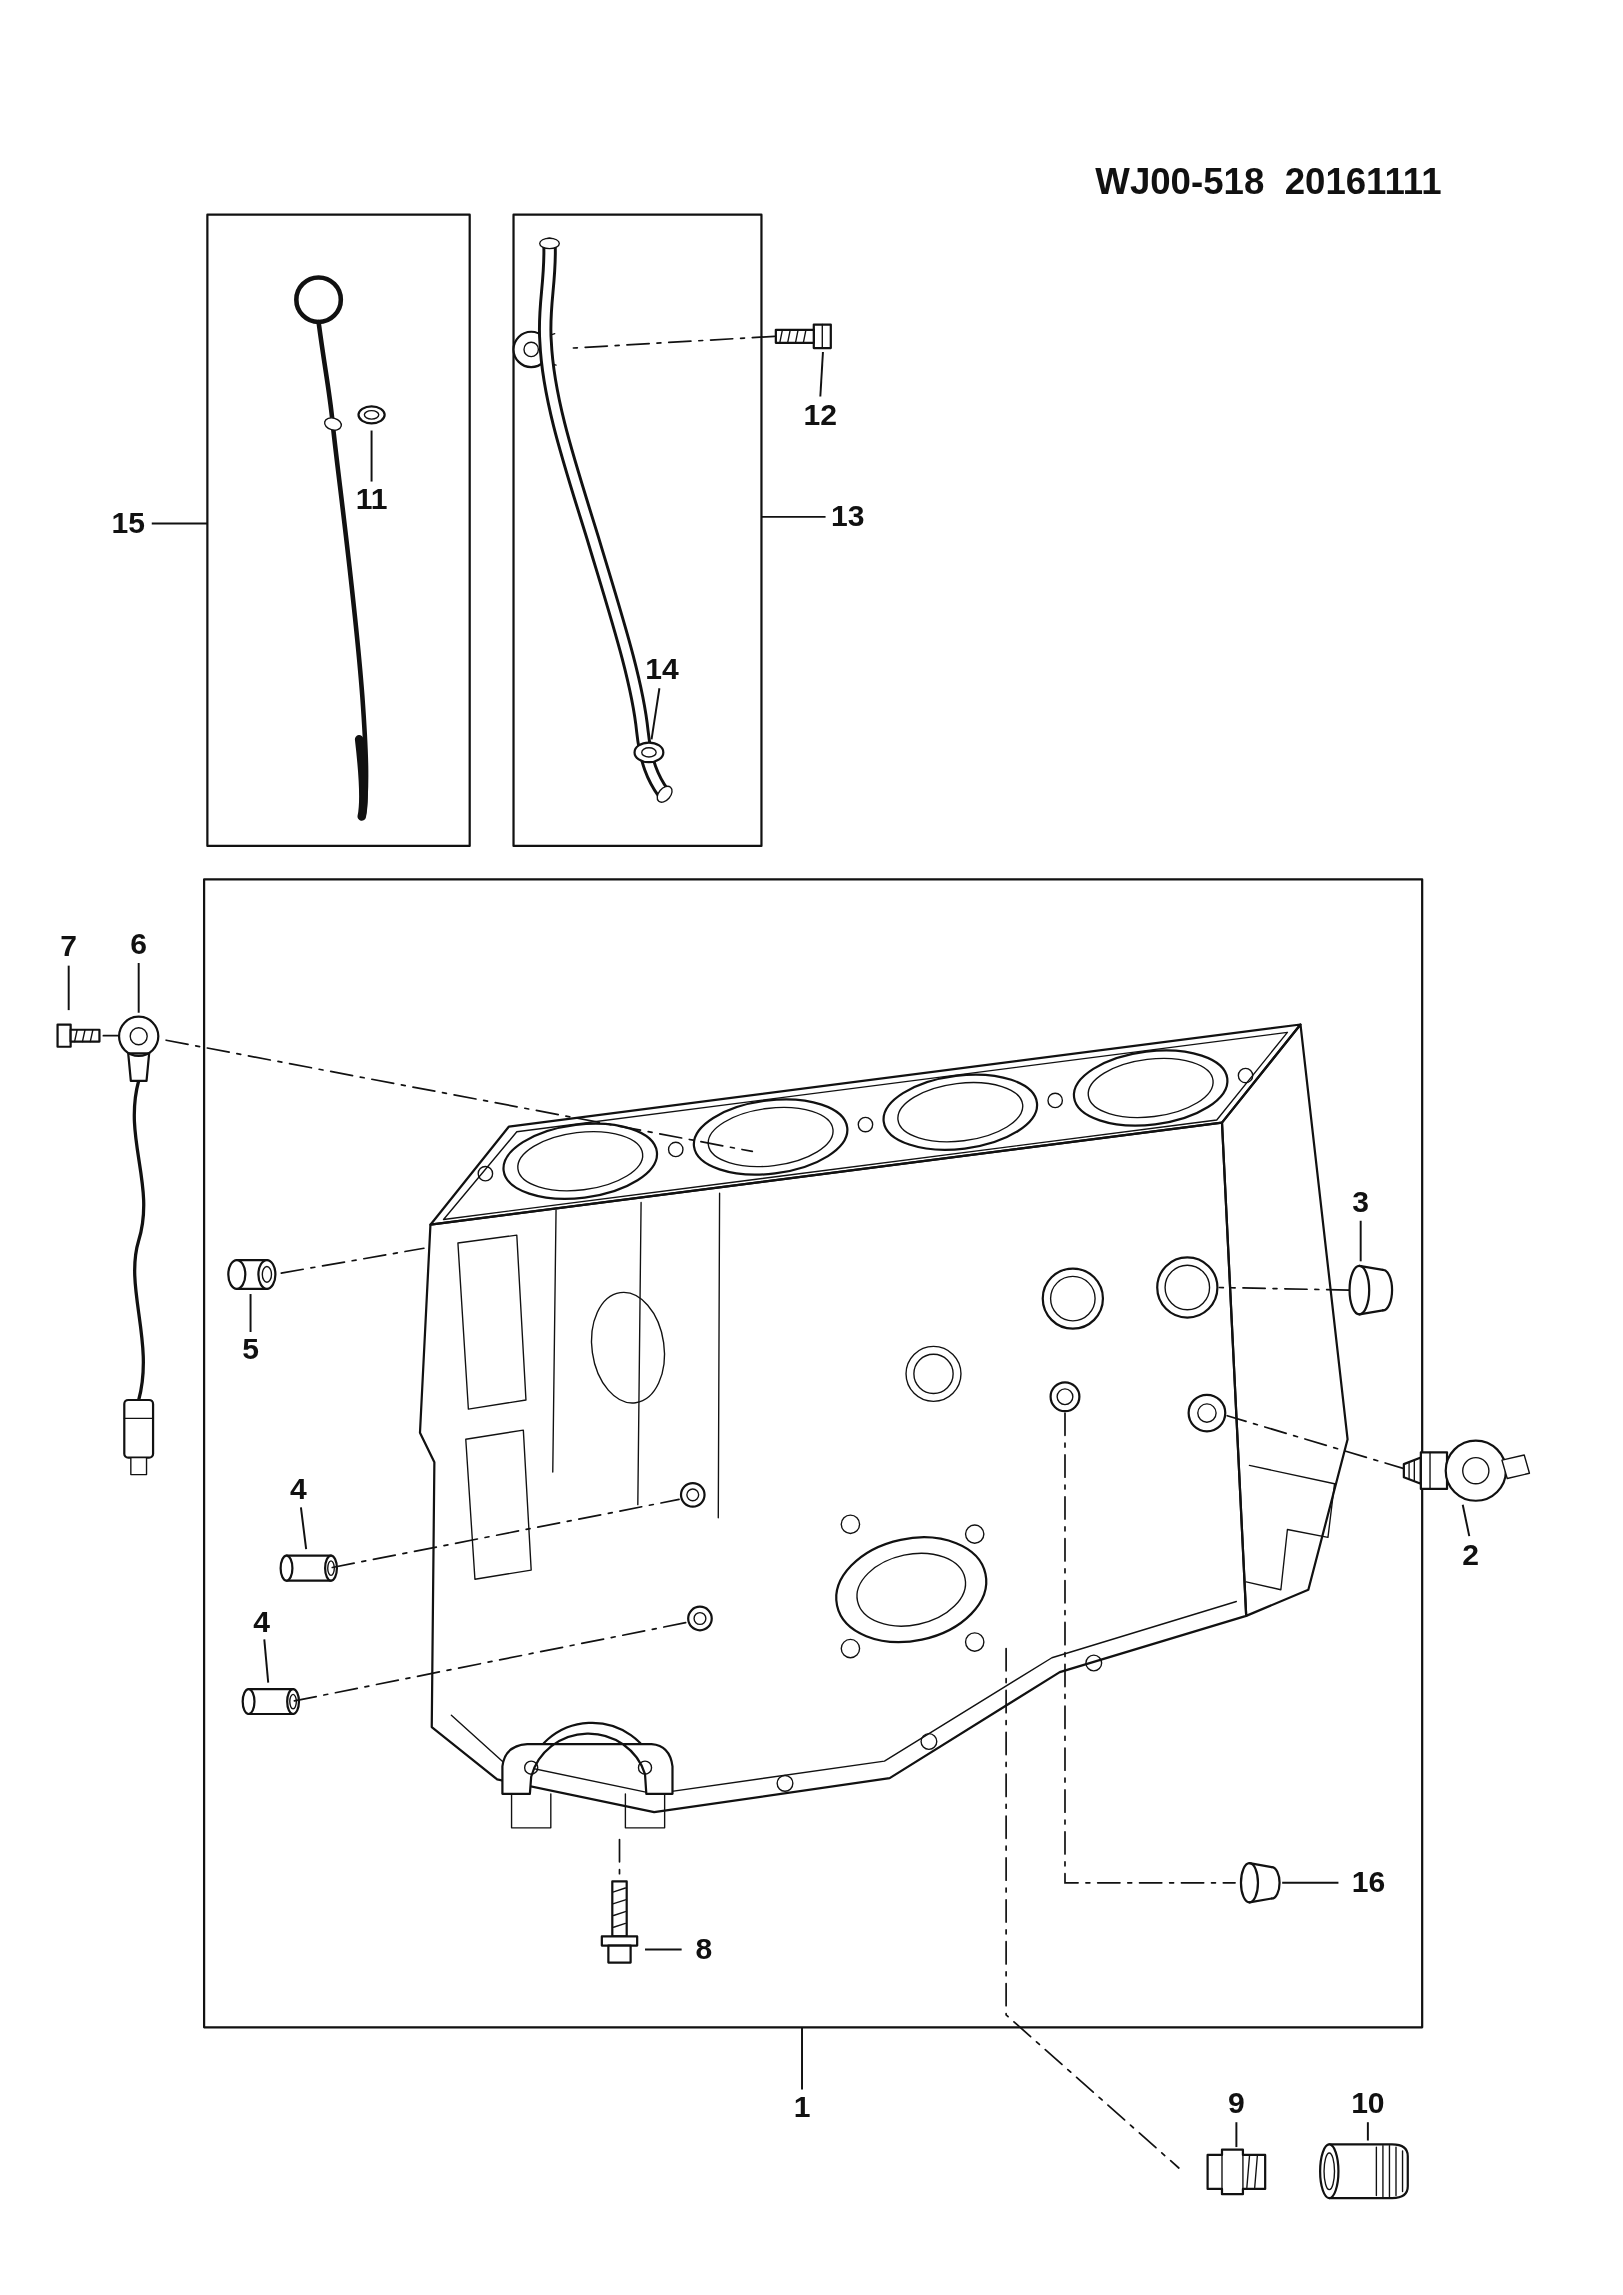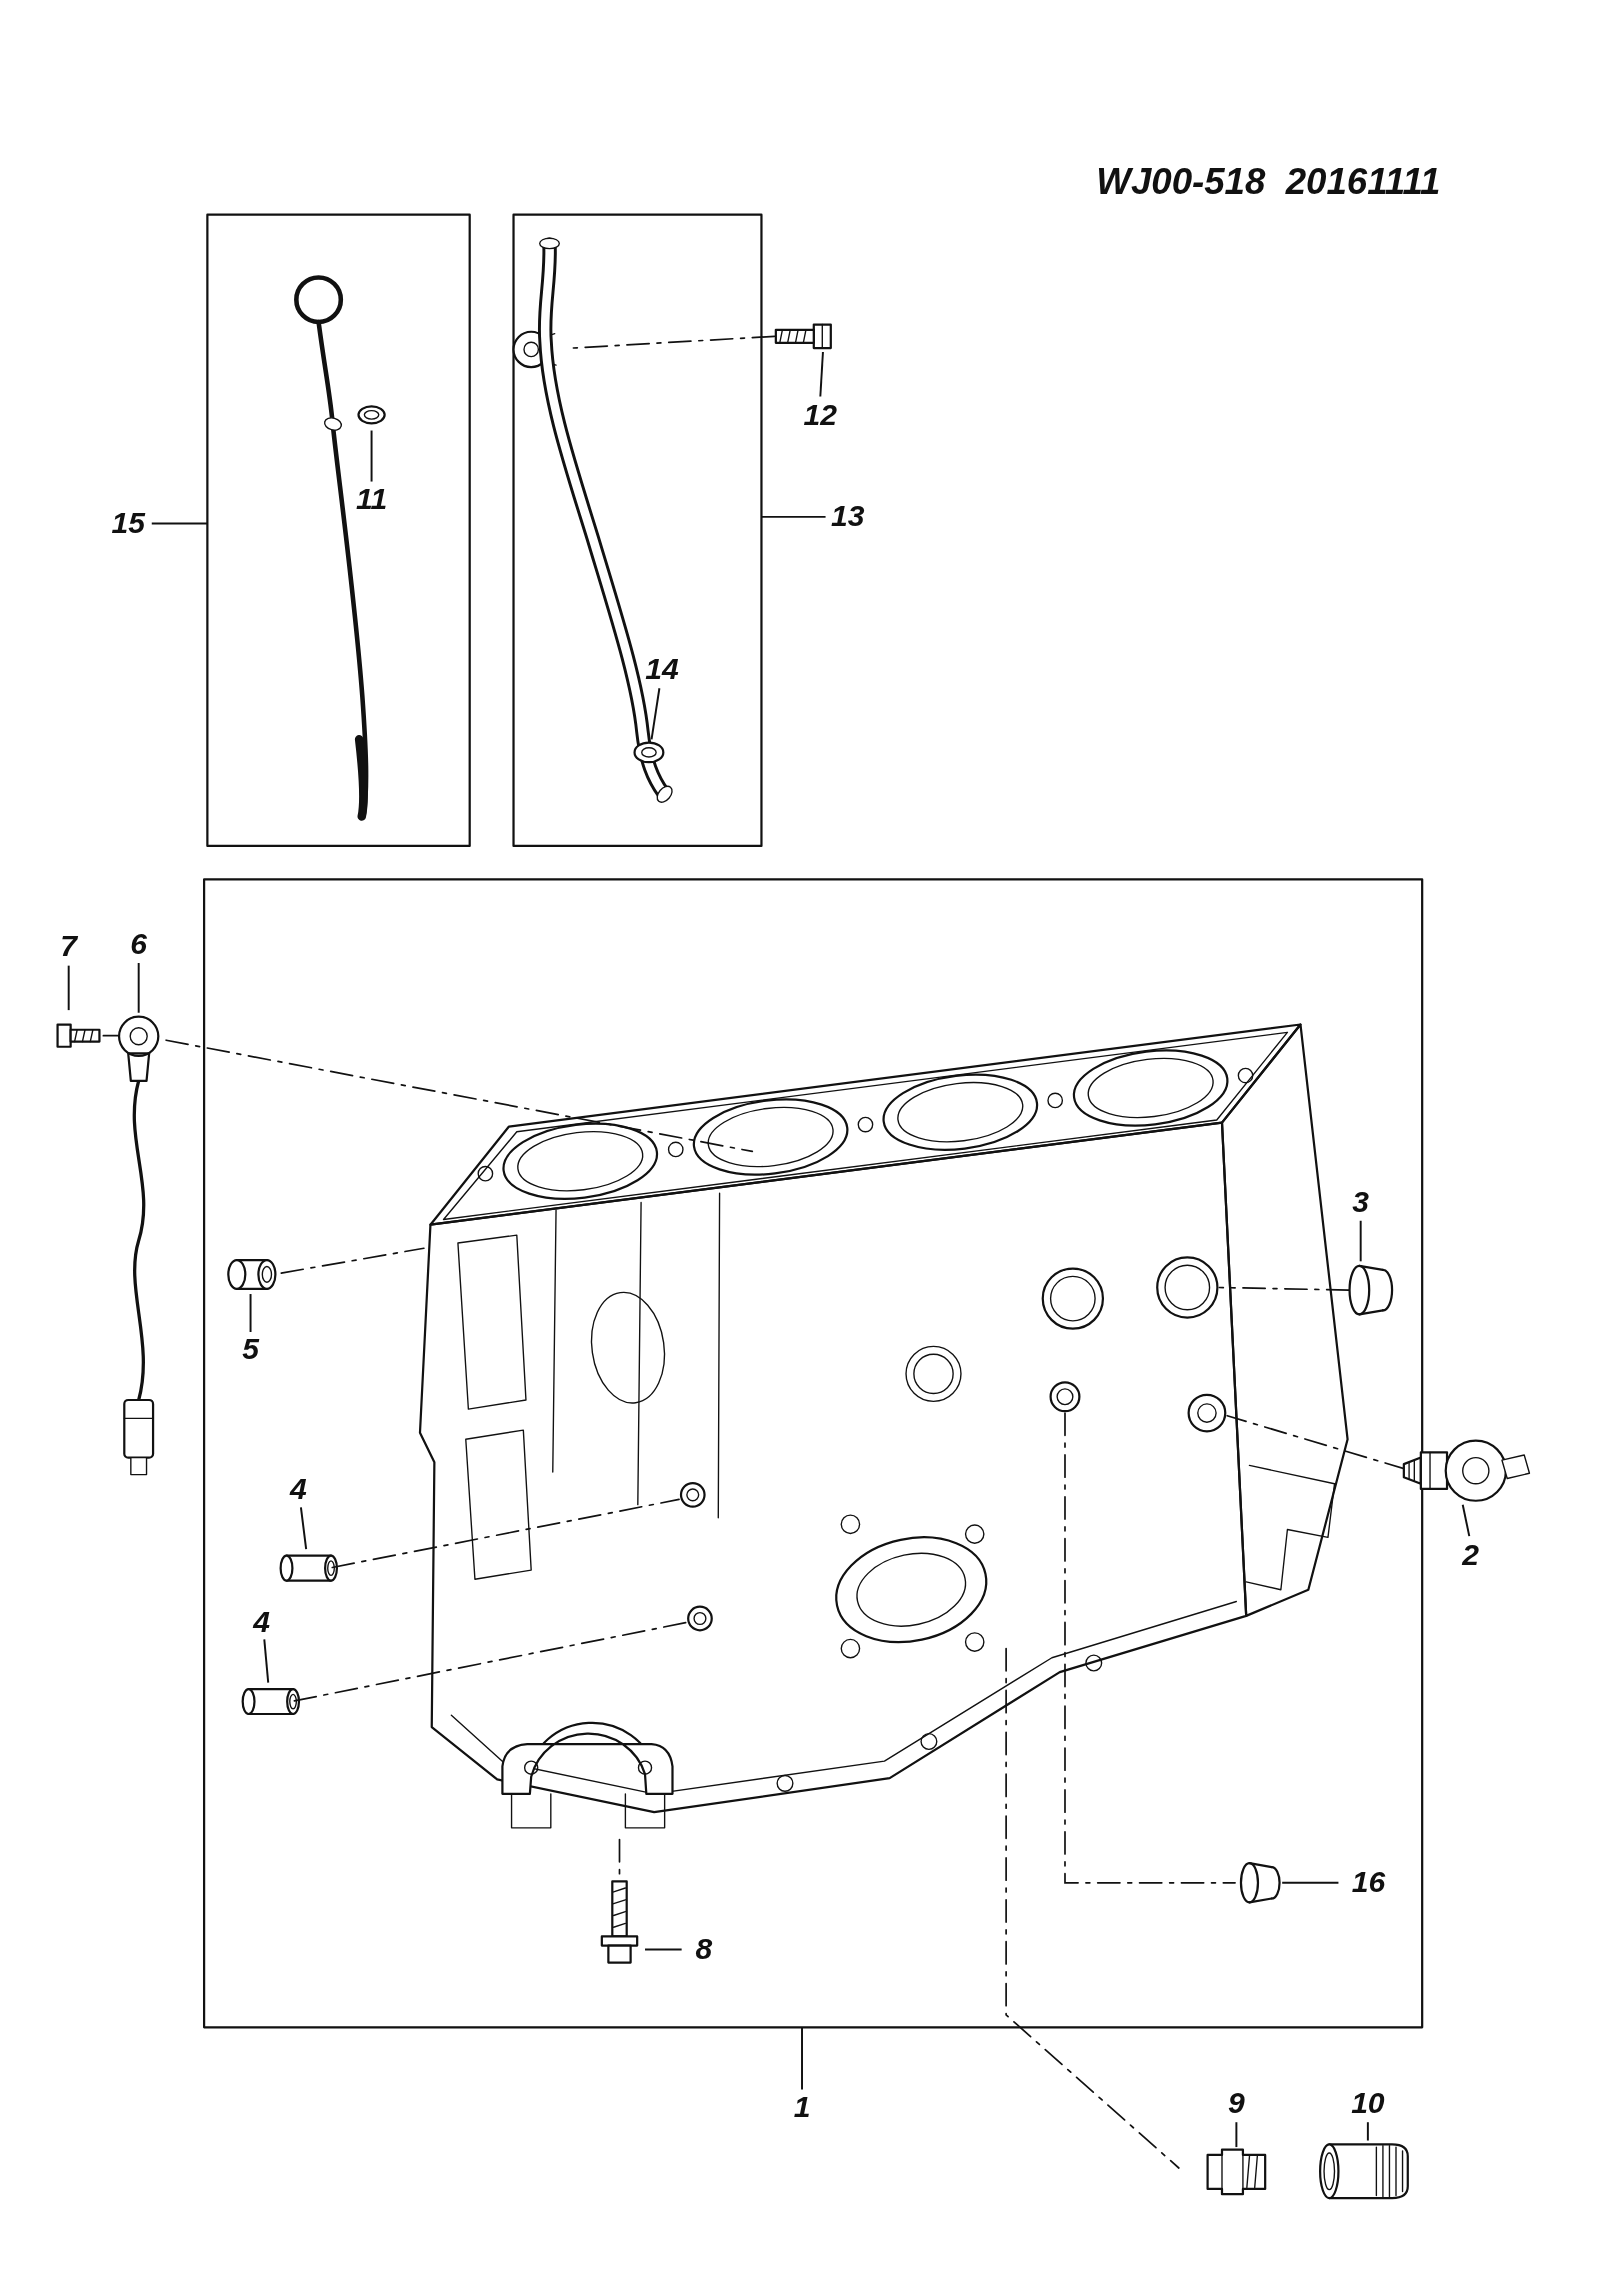--- a/index.html
+++ b/index.html
@@ -1,17 +1,17 @@
 <!DOCTYPE html>
 <html style="font-size:10.5px"><head>
 <meta charset="utf-8">
 <style>
   html,body{margin:0;padding:0;background:#ffffff;}
   .page{position:relative;width:1623px;height:2295px;background:#ffffff;overflow:hidden;
-        font-family:"Liberation Sans",sans-serif;font-style:italic;}
+        font-family:"Liberation Sans",sans-serif;}
   svg{position:absolute;left:0;top:0;}
   svg text{white-space:pre;font-family:"Liberation Sans",sans-serif;font-weight:bold;fill:#111;}
   text.callout{font-size:46px;text-anchor:middle;}
   text.title{font-size:56px;text-anchor:middle;}
   .ln{stroke:#111;stroke-width:3.4;fill:none;stroke-linejoin:round;stroke-linecap:round;}
   .ln2{stroke:#111;stroke-width:2.1;fill:none;stroke-linejoin:round;stroke-linecap:round;}
   .fillw{fill:#fff;}
   .dash{stroke:#111;stroke-width:2.6;fill:none;stroke-dasharray:34 12 6 12;stroke-linecap:round;}
   .lead{stroke:#111;stroke-width:3;fill:none;}
   .thickstem{stroke:#111;stroke-width:7;fill:none;stroke-linecap:round;}

